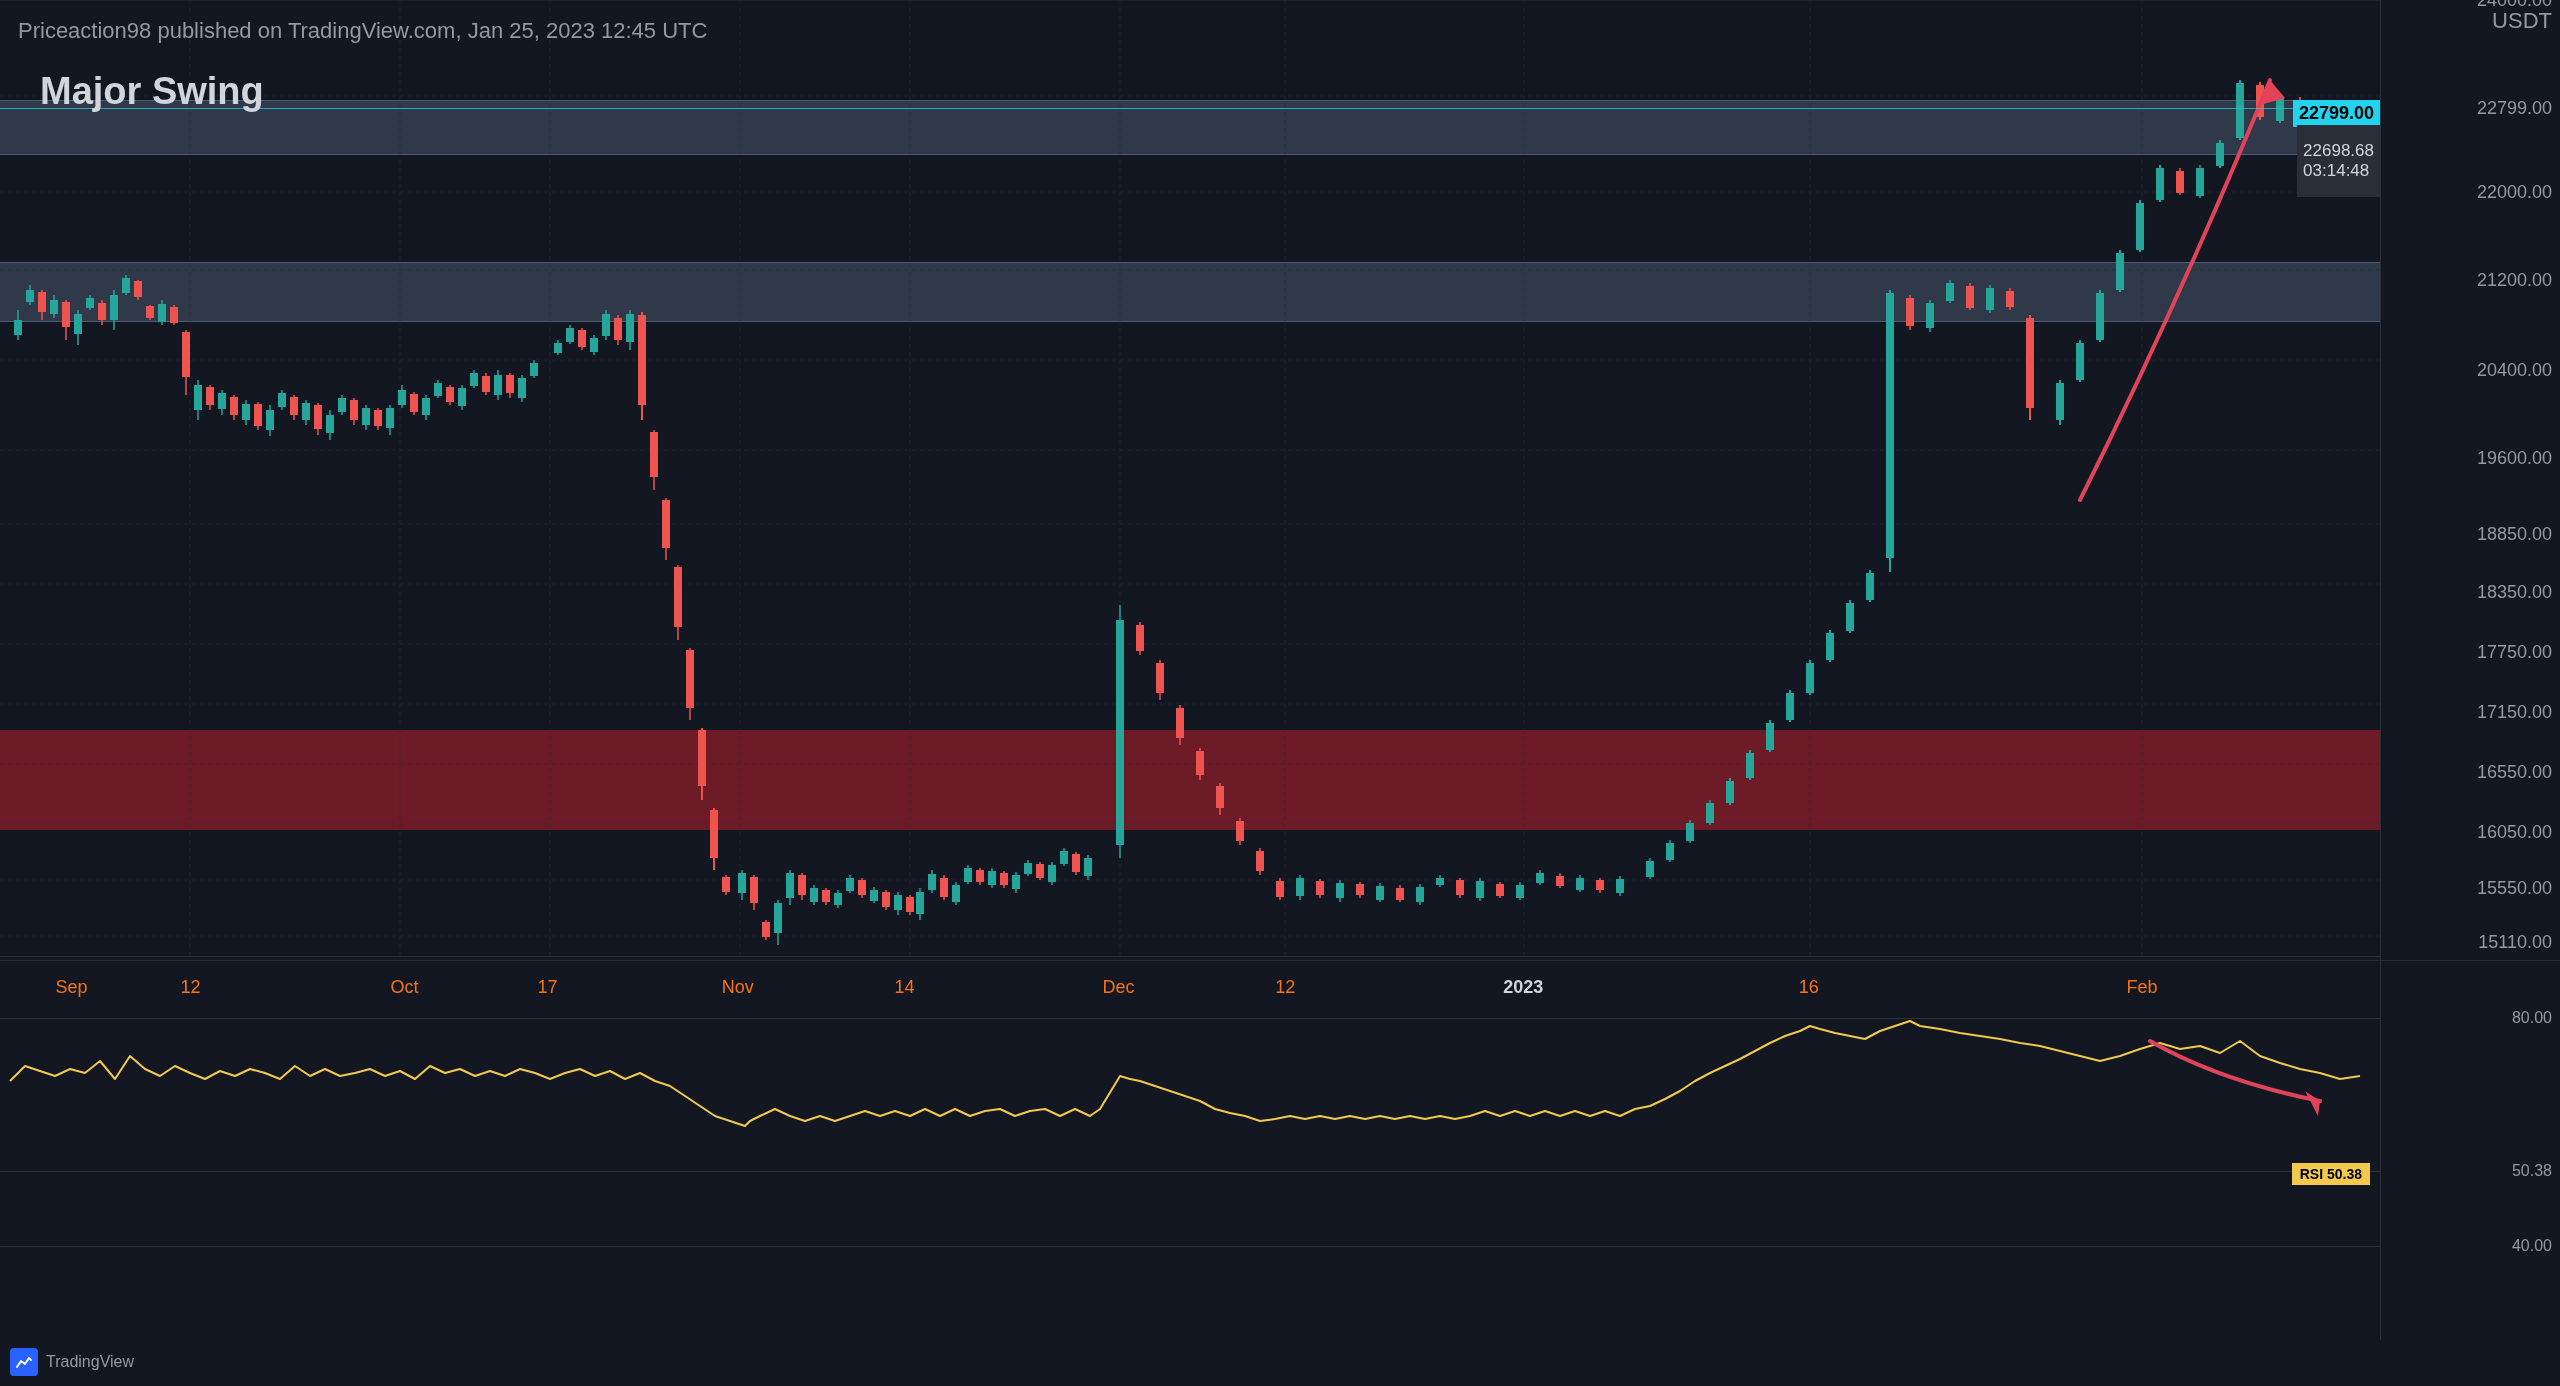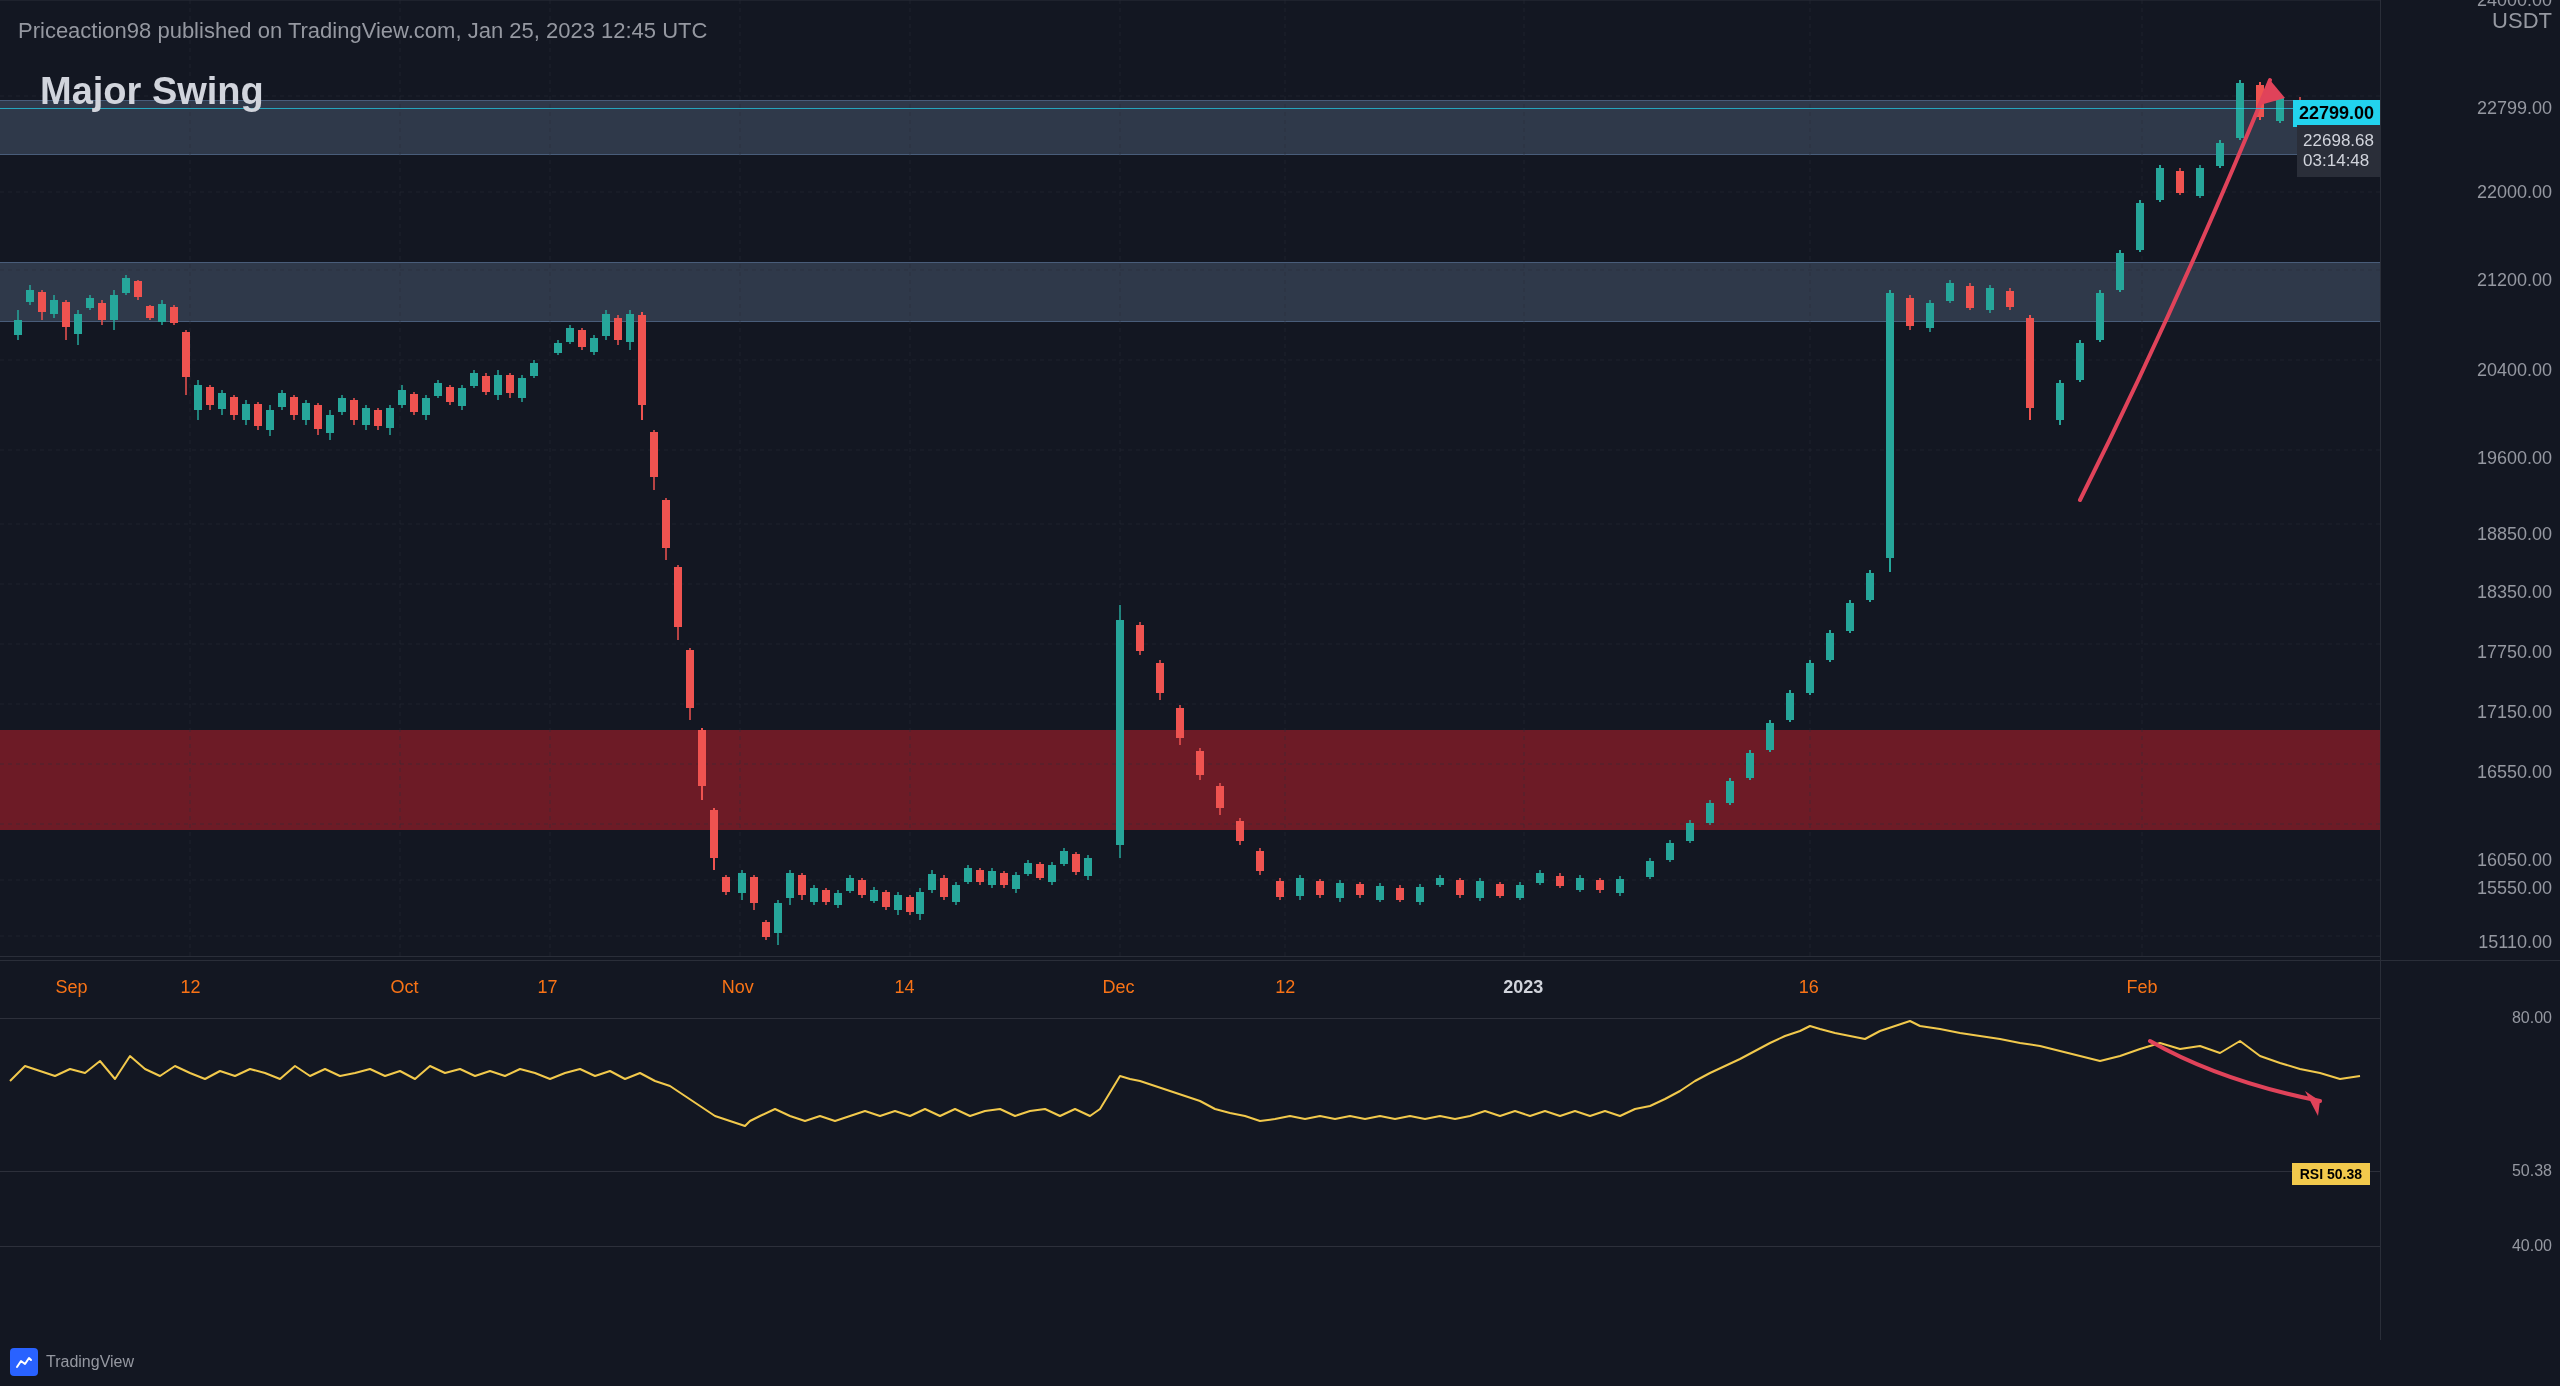--- a/index.html
+++ b/index.html
@@ -129,21 +129,21 @@
       opacity: 0.7;
       z-index: 5;
     }
 
     #info-box {
       position: absolute;
       right: 0;
       background: #2a2e39;
       color: #d1d4dc;
       font-size: 17px;
-      padding: 6px 6px;
+      padding: 16px 6px;
       z-index: 20;
     }
 
     .time-label {
       position: absolute;
       bottom: 8px;
       color: #f97316;
       font-size: 18px;
       transform: translateX(-50%);
     }
@@ -747,21 +747,21 @@
     <div class="price-label" style="top: 108px;">22799.00</div>
     <div class="price-label" style="top: 192px;">22000.00</div>
     <div class="price-label" style="top: 280px;">21200.00</div>
     <div class="price-label" style="top: 370px;">20400.00</div>
     <div class="price-label" style="top: 458px;">19600.00</div>
     <div class="price-label" style="top: 534px;">18850.00</div>
     <div class="price-label" style="top: 592px;">18350.00</div>
     <div class="price-label" style="top: 652px;">17750.00</div>
     <div class="price-label" style="top: 712px;">17150.00</div>
     <div class="price-label" style="top: 772px;">16550.00</div>
-    <div class="price-label" style="top: 860px;">16050.00</div>
+    <div class="price-label" style="top: 832px;">16050.00</div>
     <div class="price-label" style="top: 888px;">15550.00</div>
     <div class="price-label" style="top: 942px;">15110.00</div>
     <div style="position:absolute;top:8px;right:8px;color:#9598a1;font-size:22px;">USDT</div>
   </div>
 
   <div id="x-axis" style="position:absolute;bottom:380px;left:0;width:2380px;height:50px;background:#131722;border-top:1px solid #2a2e39;">
     <div class="time-label" style="left: 3%;">Sep</div>
     <div class="time-label" style="left: 8%;">12</div>
     <div class="time-label" style="left: 17%;">Oct</div>
     <div class="time-label" style="left: 23%;">17</div>

